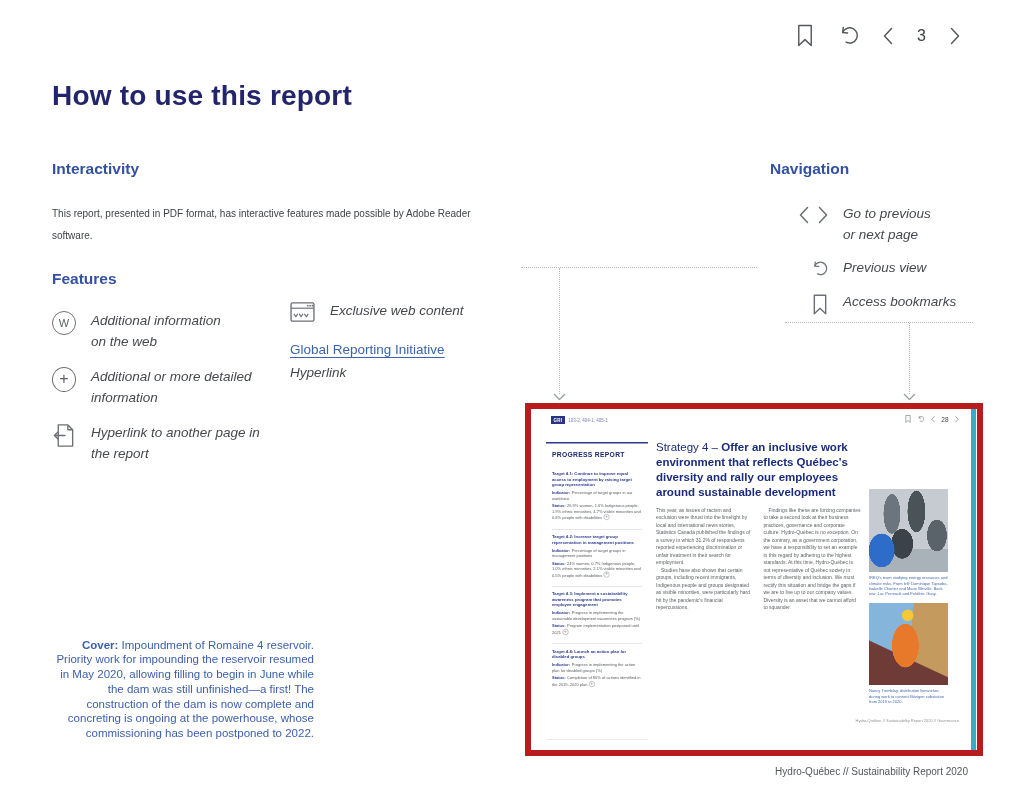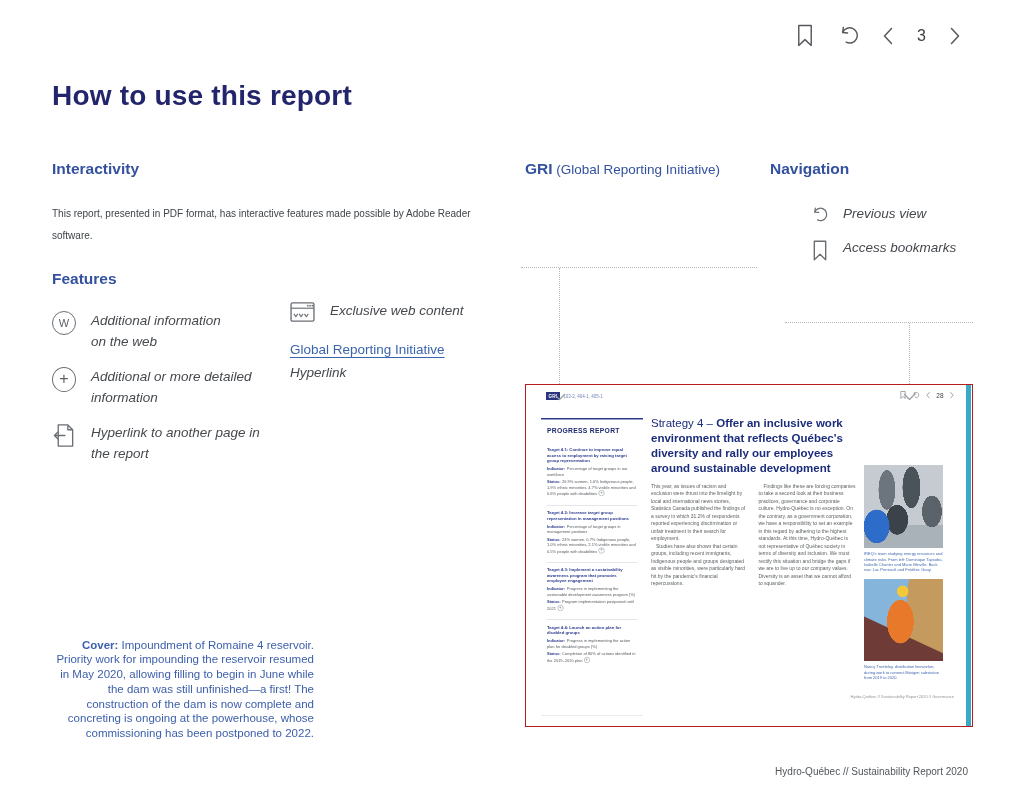--- a/index.html
+++ b/index.html
@@ -55,21 +55,21 @@
   .conn-arrow { position:absolute; color:#9aa0a4; z-index:3; }
 
   
   .cover-note { position:absolute; left:52px; top:626px; width:262px; font-size:11.5px; line-height:14.8px; color:#3c5fab;text-align:right; }
   .cover-note b { font-weight:bold; }
 
   
   .page-footer { position:absolute; right:56px; top:766px; font-size:10px; color:#53575b; }
 
   
-  .mini-page { position:absolute; left:525px; top:384px; width:446px; height:341px; background:#fff; border:1px solid #b91c1c; z-index:1; }
+  .mini-page { position:absolute; left:525px; top:403px; width:446px; height:341px; background:#fff; border:6px solid #b91c1c; z-index:1; }
   .teal-bar { position:absolute; top:0; right:1px; width:5px; height:100%; background:#39a9c7; }
   .mini-scale { position:absolute; left:0; top:0; width:888px; height:682px; transform:scale(0.5); transform-origin:0 0; }
 
   .mini-toolbar-left { position:absolute; left:40px; top:14px; display:flex; align-items:center; }
   .mini-gri-badge { background:#2b3480; color:#fff; font-size:9px; font-weight:bold; padding:3px 5px; letter-spacing:.5px; }
   .mini-gri-tags { margin-left:7px; font-size:9px; color:#7584b3; }
   .mini-toolbar-right { position:absolute; right:32px; top:12px; display:flex; align-items:center; gap:13px; color:#6a6f74; }
   .mini-pagenum { font-size:13px; color:#3f4449; }
 
   .mini-sidebar { position:absolute; left:30px; top:66px; width:204px; height:596px;
@@ -182,26 +182,39 @@
           <polyline points="15,12.5 17,15.5 19,12.5" fill="none" stroke="currentColor" stroke-width="1.2" stroke-linejoin="round"></polyline>
         </svg>
         <span class="feature-label">Exclusive web content</span>
       </div>
       <a class="gri-link">Global Reporting Initiative</a>
       <div class="hyperlink-label">Hyperlink</div>
     </div>
   </section>
 
   <section class="col-gri">
-    <h2 class="sec-head"><span>GRI</span><span class="light"> (Global Reporting Initiative)</span></h2>
   </section>
 
   <section class="col-nav">
     <h2 class="sec-head">Navigation</h2>
     <div class="nav-rows">
+      <div class="nav-row">
+        <span class="nav-icon-cell">
+          <svg width="10" height="18" viewBox="0 0 10 18">
+            <polyline points="8.5,1.5 1.5,9 8.5,16.5" fill="none" stroke="currentColor" stroke-width="1.5" stroke-linecap="round" stroke-linejoin="round"></polyline>
+          </svg>
+          <svg width="10" height="18" viewBox="0 0 10 18">
+            <polyline points="1.5,1.5 8.5,9 1.5,16.5" fill="none" stroke="currentColor" stroke-width="1.5" stroke-linecap="round" stroke-linejoin="round"></polyline>
+          </svg>
+        </span>
+        <span class="nav-label">
+          <span>Go to previous</span><br>
+          <span>or next page</span>
+        </span>
+      </div>
       <div class="nav-row">
         <span class="nav-icon-cell">
           <svg width="17" height="17" viewBox="0 0 22 22">
             <path d="M5 7.5 A 8 8 0 1 1 8.5 18" fill="none" stroke="currentColor" stroke-width="1.6" stroke-linecap="round"></path>
             <path d="M5.6 2.6 L4.8 7.8 L10 8.3" fill="none" stroke="currentColor" stroke-width="1.6" stroke-linecap="round" stroke-linejoin="round"></path>
           </svg>
         </span>
         <span class="nav-label">Previous view</span>
       </div>
       <div class="nav-row">

